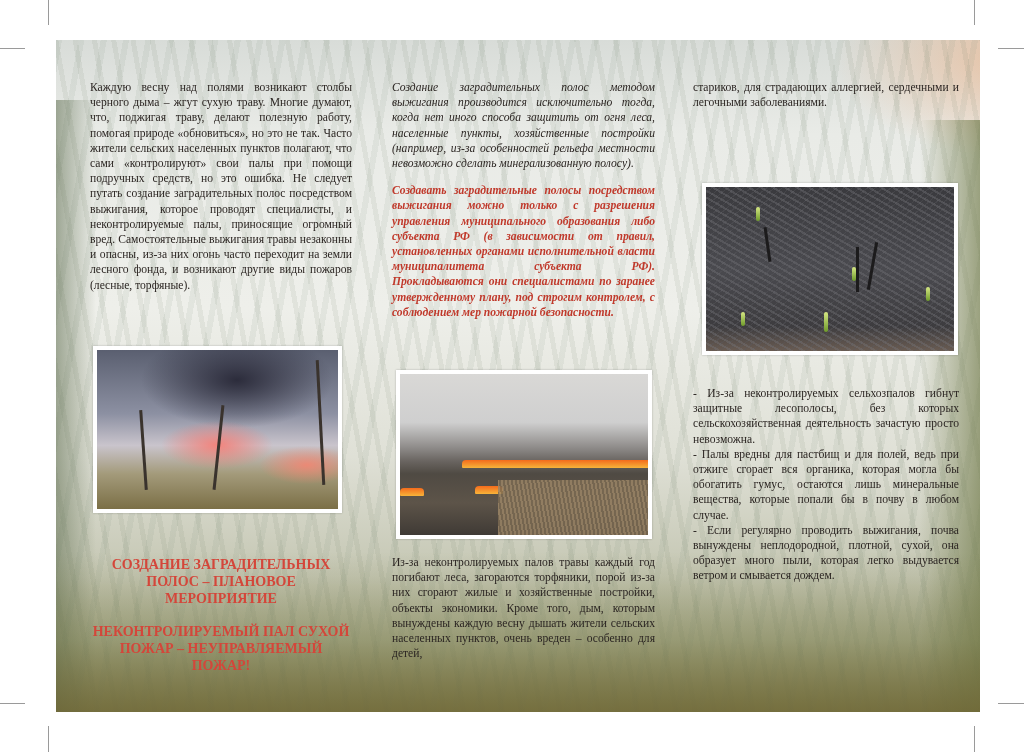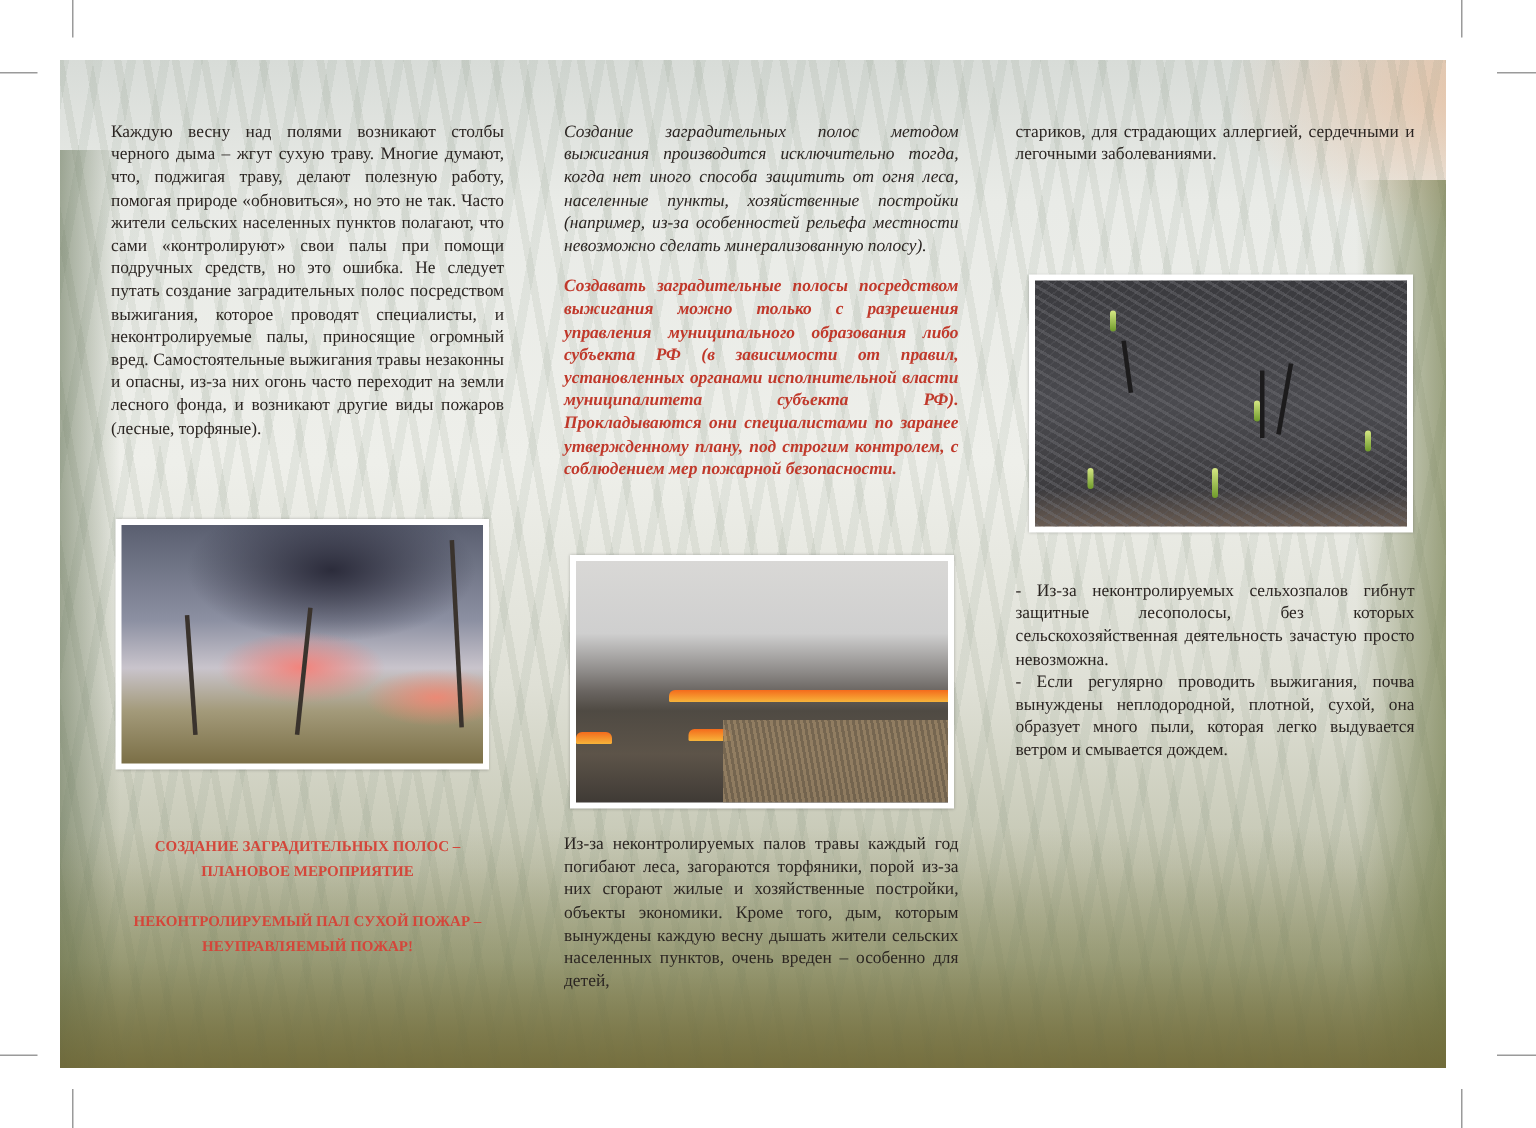--- a/index.html
+++ b/index.html
@@ -2,41 +2,41 @@
 <html><head>
 <meta charset="utf-8">
 <style>
   html, body { margin:0; padding:0; }
   body {
     width:1024px; height:752px; background:#ffffff; position:relative; overflow:hidden;
     font-family: "Liberation Serif", "DejaVu Serif", serif;
   }
   .crop { position:absolute; background:#9a9a9a; }
   .sheet {
-    position:absolute; left:40px; top:40px; width:924px; height:672px; overflow:hidden;
+    position:absolute; left:56px; top:40px; width:924px; height:672px; overflow:hidden;
     background:
       radial-gradient(ellipse 260px 140px at 960px 20px, rgba(240,170,120,0.55), rgba(240,170,120,0) 70%),
       linear-gradient(180deg, #d8dcd8 0%, #e9ebe7 14%, #eeefea 40%, #dfe0d6 62%, #c4c6b2 80%, #8a8f64 100%);
   }
   .trees {
     position:absolute; left:0; top:0; width:924px; height:672px;
     background:
       repeating-linear-gradient(100deg, rgba(120,140,120,0.10) 0 6px, rgba(255,255,255,0) 6px 22px),
       repeating-linear-gradient(80deg, rgba(110,125,100,0.10) 0 5px, rgba(255,255,255,0) 5px 19px);
   }
   .edge-left { position:absolute; left:0; top:60px; width:40px; height:612px;
     background: linear-gradient(90deg, rgba(95,110,80,0.55), rgba(95,110,80,0)); }
   .edge-right { position:absolute; right:0; top:80px; width:60px; height:592px;
     background: linear-gradient(270deg, rgba(110,120,70,0.65), rgba(110,120,70,0)); }
   .edge-bottom { position:absolute; left:0; bottom:0; width:924px; height:160px;
     background: linear-gradient(0deg, rgba(110,100,50,0.75), rgba(120,120,70,0.35) 45%, rgba(255,255,255,0)); }
   .col { position:absolute; color:#2b2522; font-size:11.6px; line-height:15.2px; text-align:justify; }
   .col p { margin:0; }
   .red { color:#c0392b; font-weight:bold; }
-  .redcaps { color:#d4463a; font-weight:bold; text-align:center; font-size:10px; line-height:17px; }
+  .redcaps { color:#d4463a; font-weight:bold; text-align:center; font-size:14px; line-height:17px; }
   .photo { position:absolute; background:#fff; padding:4px; box-shadow:0 0 2px rgba(0,0,0,0.25); }
   .photo .img { width:100%; height:100%; position:relative; overflow:hidden; }
 
   
   .ph1 { background:
       radial-gradient(ellipse 70px 30px at 120px 95px, rgba(250,120,110,0.85), rgba(250,120,110,0) 80%),
       radial-gradient(ellipse 60px 24px at 210px 115px, rgba(250,130,110,0.8), rgba(250,130,110,0) 80%),
       radial-gradient(ellipse 120px 60px at 140px 30px, rgba(40,40,55,0.95), rgba(40,40,55,0) 80%),
       linear-gradient(180deg, #5a5f70 0%, #8c90a2 40%, #c9c4cc 60%, #a39a7a 78%, #7b6f46 100%); }
   .ph1 .trunk { position:absolute; width:3px; background:#3a332d; }
@@ -122,15 +122,16 @@
       <div class="sprout" style="left:50px;top:20px;"></div>
       <div class="sprout" style="left:146px;top:80px;"></div>
       <div class="sprout" style="left:118px;top:125px;height:20px;"></div>
       <div class="sprout" style="left:35px;top:125px;"></div>
       <div class="sprout" style="left:220px;top:100px;"></div>
     </div>
   </div>
 
   <div class="col" style="left:637px;top:346px;width:266px;">
     <p>- Из-за неконтролируемых сельхозпалов гибнут защитные лесополосы, без которых сельскохозяйственная деятельность зачастую просто невозможна.</p>
+    <p>- Палы вредны для пастбищ и для полей, ведь при отжиге сгорает вся органика, которая могла бы обогатить гумус, остаются лишь минеральные вещества, которые попали бы в почву в любом случае.</p>
     <p>- Если регулярно проводить выжигания, почва вынуждены неплодородной, плотной, сухой, она образует много пыли, которая легко выдувается ветром и смывается дождем.</p>
   </div>
 </div>
 
 </body></html>

